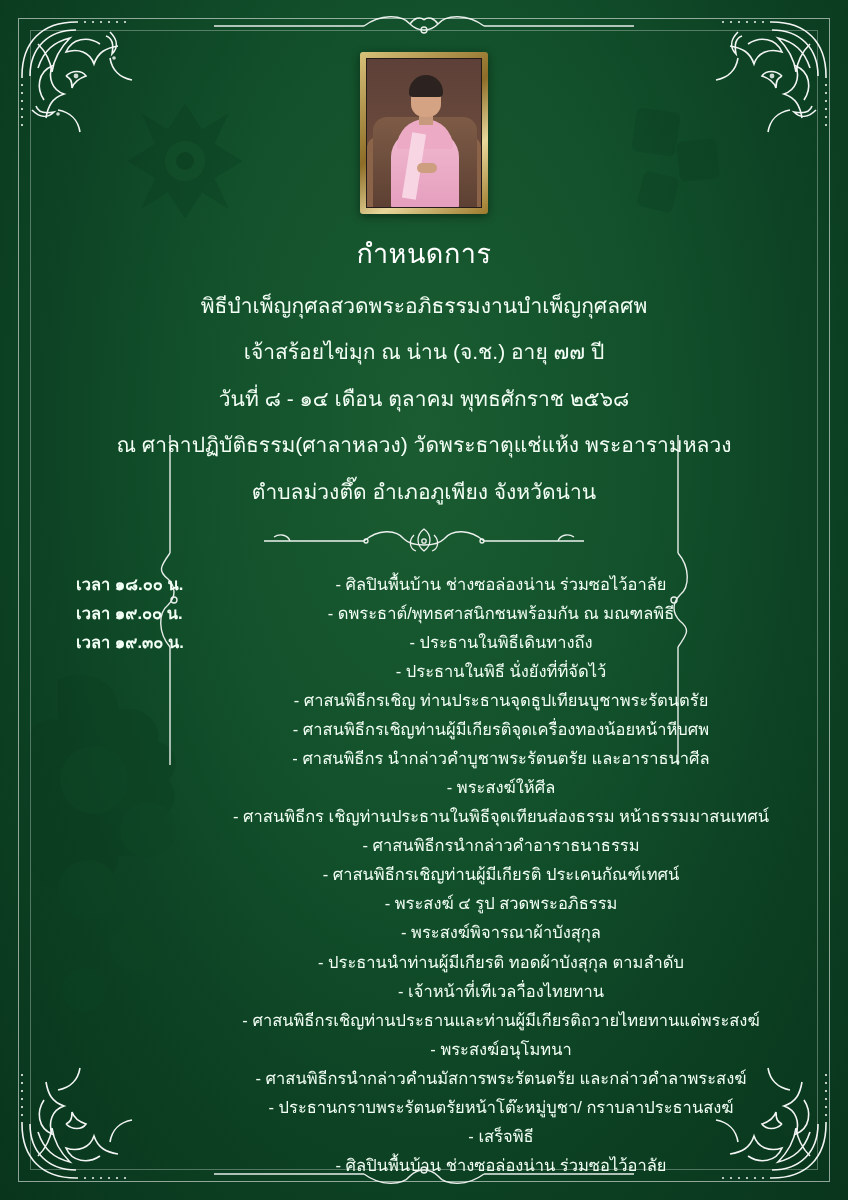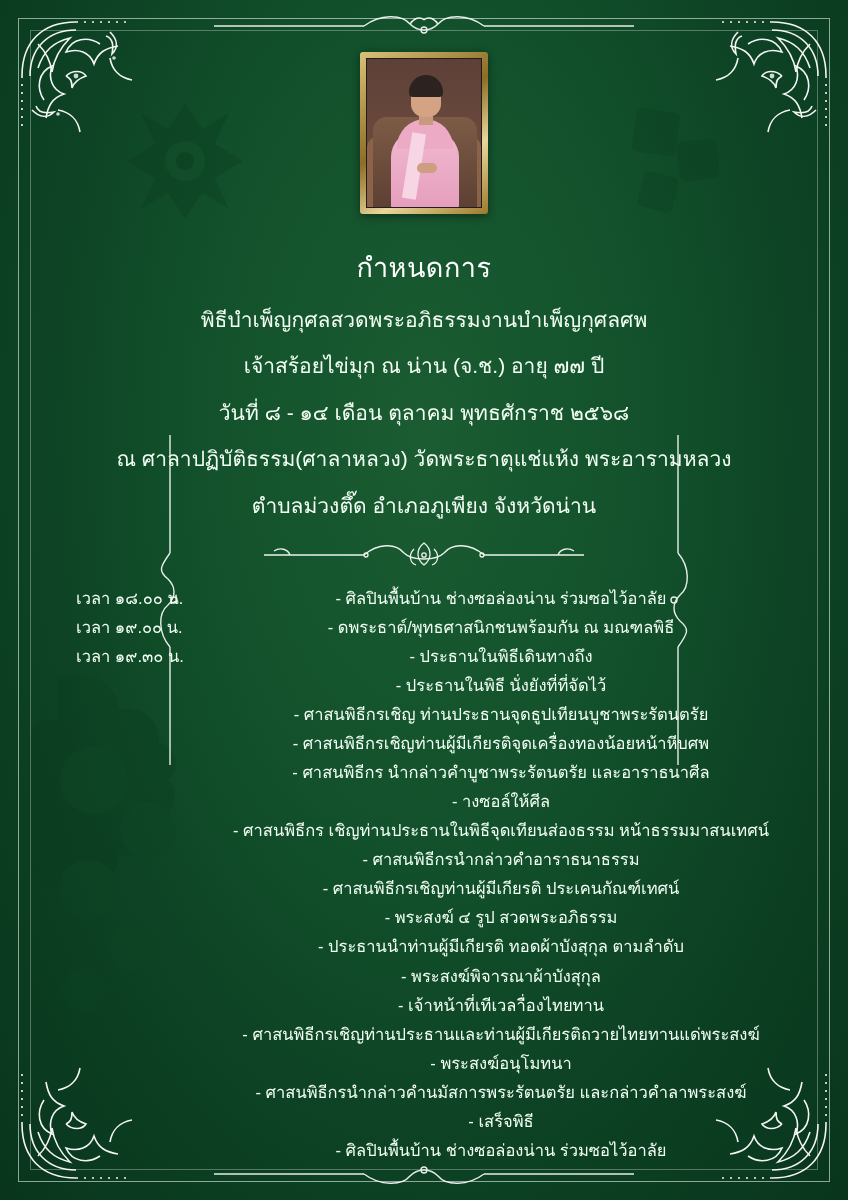--- a/index.html
+++ b/index.html
@@ -103,21 +103,21 @@
   .p-chairR  { position:absolute; right:0px; top:78px; width:20px; height:72px; background:#8a6349; border-radius:0 10px 0 0; }
   .p-dress   { position:absolute; left:24px; top:72px; width:68px; height:80px; background: linear-gradient(180deg,#f0b9cf,#e59dbd); border-radius:26px 26px 6px 6px; }
   .p-sash    { position:absolute; left:40px; top:74px; width:14px; height:66px; background:#f7d5e3; transform: rotate(9deg); }
   .p-shoulder{ position:absolute; left:30px; top:60px; width:56px; height:30px; background:#ecaac4; border-radius:28px 28px 0 0; }
   .p-neck    { position:absolute; left:52px; top:52px; width:14px; height:14px; background:#c89a7d; }
   .p-head    { position:absolute; left:44px; top:22px; width:30px; height:36px; background:#d4a383; border-radius:15px 15px 13px 13px; }
   .p-hair    { position:absolute; left:42px; top:16px; width:34px; height:22px; background:#2c2320; border-radius:17px 17px 4px 4px; }
   .p-hand    { position:absolute; left:50px; top:104px; width:20px; height:10px; background:#cd9e80; border-radius:6px; }
 
   h1.title {
-    margin: 32px 0 4px 0;
+    margin: 18px 0 4px 0;
     text-align: center;
     font-size: 27px;
     font-weight: 400;
     letter-spacing: 0.5px;
     color: #ffffff;
   }
   .subtitle {
     text-align: center;
     font-size: 21px;
     line-height: 1.45;
@@ -141,20 +141,21 @@
     display: flex;
     align-items: baseline;
     font-size: 16.5px;
     line-height: 1.58;
     padding: 1.5px 0;
     color: #f2fff5;
   }
   .sched-time {
     flex: 0 0 142px;
     white-space: nowrap;
+    font-weight: bold;
   }
   .sched-item {
     flex: 1 1 auto;
     text-align: center;
   }
 </style>
 </head>
 <body>
 
 <div class="poster">
@@ -389,64 +390,68 @@
       <div class="sched-row">
         <span class="sched-time"></span>
         <span class="sched-item">- ศาสนพิธีกรเชิญท่านผู้มีเกียรติจุดเครื่องทองน้อยหน้าหีบศพ</span>
       </div>
       <div class="sched-row">
         <span class="sched-time"></span>
         <span class="sched-item">- ศาสนพิธีกร นำกล่าวคำบูชาพระรัตนตรัย และอาราธนาศีล</span>
       </div>
       <div class="sched-row">
         <span class="sched-time"></span>
-        <span class="sched-item">- างซอล์ให้ศีล</span>
+        <span class="sched-item">- พระสงฆ์ให้ศีล</span>
       </div>
       <div class="sched-row">
         <span class="sched-time"></span>
         <span class="sched-item">- ศาสนพิธีกร เชิญท่านประธานในพิธีจุดเทียนส่องธรรม หน้าธรรมมาสนเทศน์</span>
       </div>
       <div class="sched-row">
         <span class="sched-time"></span>
         <span class="sched-item">- ศาสนพิธีกรนำกล่าวคำอาราธนาธรรม</span>
       </div>
       <div class="sched-row">
         <span class="sched-time"></span>
         <span class="sched-item">- ศาสนพิธีกรเชิญท่านผู้มีเกียรติ ประเคนกัณฑ์เทศน์</span>
       </div>
       <div class="sched-row">
         <span class="sched-time"></span>
         <span class="sched-item">- พระสงฆ์ ๔ รูป สวดพระอภิธรรม</span>
       </div>
       <div class="sched-row">
         <span class="sched-time"></span>
+        <span class="sched-item">- พระสงฆ์พิจารณาผ้าบังสุกุล</span>
+      </div>
+      <div class="sched-row">
+        <span class="sched-time"></span>
         <span class="sched-item">- ประธานนำท่านผู้มีเกียรติ ทอดผ้าบังสุกุล ตามลำดับ</span>
       </div>
       <div class="sched-row">
         <span class="sched-time"></span>
-        <span class="sched-item">- พระสงฆ์พิจารณาผ้าบังสุกุล</span>
-      </div>
-      <div class="sched-row">
-        <span class="sched-time"></span>
         <span class="sched-item">- เจ้าหน้าที่เทีเวลาื่องไทยทาน</span>
       </div>
       <div class="sched-row">
         <span class="sched-time"></span>
         <span class="sched-item">- ศาสนพิธีกรเชิญท่านประธานและท่านผู้มีเกียรติถวายไทยทานแด่พระสงฆ์</span>
       </div>
       <div class="sched-row">
         <span class="sched-time"></span>
         <span class="sched-item">- พระสงฆ์อนุโมทนา</span>
       </div>
       <div class="sched-row">
         <span class="sched-time"></span>
         <span class="sched-item">- ศาสนพิธีกรนำกล่าวคำนมัสการพระรัตนตรัย และกล่าวคำลาพระสงฆ์</span>
       </div>
       <div class="sched-row">
         <span class="sched-time"></span>
+        <span class="sched-item">- ประธานกราบพระรัตนตรัยหน้าโต๊ะหมู่บูชา/ กราบลาประธานสงฆ์</span>
+      </div>
+      <div class="sched-row">
+        <span class="sched-time"></span>
         <span class="sched-item">- เสร็จพิธี</span>
       </div>
       <div class="sched-row">
         <span class="sched-time"></span>
         <span class="sched-item">- ศิลปินพื้นบ้าน ช่างซอล่องน่าน ร่วมซอไว้อาลัย</span>
       </div>
       <div class="sched-row">
         <span class="sched-time"></span>
         <span class="sched-item"></span>
       </div>

